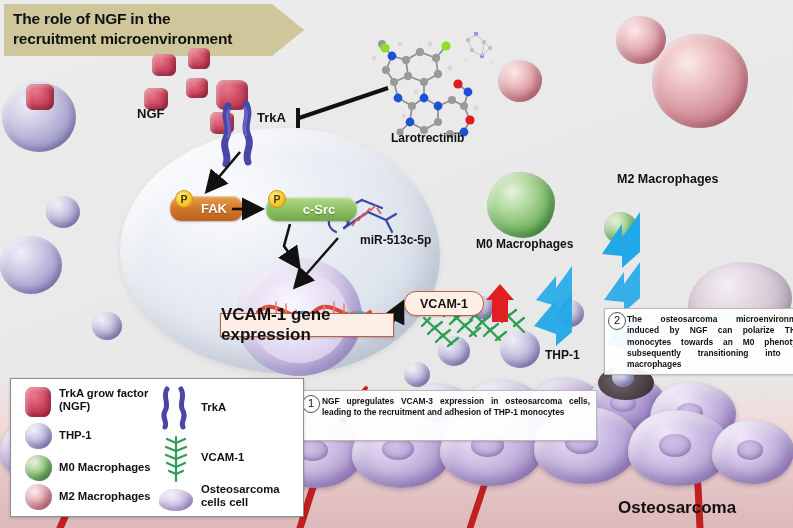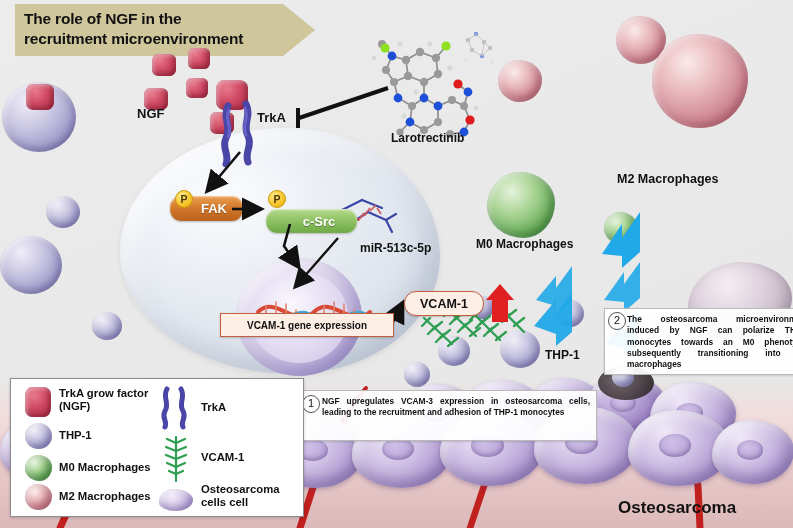--- a/index.html
+++ b/index.html
@@ -1,21 +1,21 @@
 <!DOCTYPE html>
 <html><head>
 <meta charset="utf-8">
 <style>
   html,body{margin:0;padding:0;background:#fff;}
   body{font-family:"Liberation Sans",sans-serif;}
   #fig{position:relative;width:793px;height:528px;overflow:hidden;
        background:linear-gradient(160deg,#ececec 0%,#e9e9e9 45%,#e6e6e6 100%);}
 
   
-  .banner{position:absolute;left:15px;top:4px;width:300px;height:52px;
+  .banner{position:absolute;left:4px;top:4px;width:300px;height:52px;
     background:#cfc79b;color:#111;
     -webkit-clip-path:polygon(0 0,268px 0,300px 50%,268px 100%,0 100%);
     clip-path:polygon(0 0,268px 0,300px 50%,268px 100%,0 100%);
     box-shadow:0 1px 2px rgba(0,0,0,.25);}
   .banner .ln{position:absolute;left:9px;font-weight:bold;font-size:15.5px;
     letter-spacing:-.2px;white-space:nowrap;}
   .banner .l1{top:6px;}
   .banner .l2{top:26px;}
 
   
@@ -40,30 +40,30 @@
 
   
   .pill{position:absolute;border-radius:11px;color:#fff;font-weight:bold;
     font-size:13px;display:flex;align-items:center;justify-content:center;
     text-shadow:0 1px 1px rgba(0,0,0,.35);padding-left:15px;}
   .pill.fak{left:170px;top:196px;width:58px;height:25px;
     background:linear-gradient(180deg,#e9a055 0%,#d4782a 48%,#b9621d 100%);
     box-shadow:inset 0 1px 2px rgba(255,255,255,.55),0 1px 2px rgba(0,0,0,.25);}
   .pill.src{left:266px;top:197px;width:76px;height:24px;
     background:linear-gradient(180deg,#b6d98e 0%,#8fc263 48%,#6fa947 100%);
-    box-shadow:inset 0 1px 2px rgba(255,255,255,.6),0 1px 2px rgba(0,0,0,.22);margin-top:12px;}
+    box-shadow:inset 0 1px 2px rgba(255,255,255,.6),0 1px 2px rgba(0,0,0,.22);}
   .pbadge{position:absolute;width:16px;height:16px;border-radius:50%;
     background:radial-gradient(circle at 34% 30%,#ffe98a 0%,#f8c52a 58%,#dba70c 100%);
     color:#4a3500;font-weight:bold;font-size:10.5px;line-height:16px;
     text-align:center;border:1px solid #c99a06;}
   .pb1{left:175px;top:190px;} .pb2{left:268px;top:190px;}
 
   
   .vbox{position:absolute;border:1.6px solid #c0603f;border-radius:0;
-    background:#fdeee6;color:#111;font-weight:bold;font-size:10px;
+    background:#fdeee6;color:#111;font-weight:bold;font-size:17px;
     display:flex;align-items:center;justify-content:center;
     box-shadow:0 1px 2px rgba(0,0,0,.18);}
   .vbox.gene{left:220px;top:313px;width:172px;height:22px;}
   .vbox.vc{left:404px;top:291px;width:78px;height:23px;border-radius:12px;font-size:12.5px;}
 
   .note{position:absolute;background:rgba(255,255,255,.93);
     border:1px solid #b9b9b9;color:#111;font-weight:bold;
     font-size:8.4px;line-height:11.3px;text-align:justify;
     box-shadow:0 1px 2px rgba(0,0,0,.14);}
   .note .num{position:absolute;width:16px;height:16px;border:1.2px solid #555;
@@ -383,21 +383,21 @@
       <path d="M536 300 L556 276 L556 288 L572 266 L572 302 L556 316 L556 306 Z" opacity=".9"></path>
       <path d="M602 254 L622 224 L622 238 L640 212 L640 252 L622 268 L622 256 Z"></path>
       <path d="M604 300 L624 272 L624 284 L640 262 L640 298 L624 312 L624 302 Z" opacity=".9"></path>
       <path d="M606 344 L624 320 L624 332 L638 312 L638 344 L624 356 L624 348 Z" opacity=".85"></path>
     </g>
   </svg>
 
   <div class="lab" style="left:137px;top:106px;font-size:13px;">NGF</div>
   <div class="lab" style="left:257px;top:110px;font-size:13px;">TrkA</div>
   <div class="lab" style="left:391px;top:131px;font-size:12px;">Larotrectinib</div>
-  <div class="lab" style="left:360px;top:233px;font-size:12px;margin-top:8px;">miR-513c-5p</div>
+  <div class="lab" style="left:360px;top:233px;font-size:12px;">miR-513c-5p</div>
   <div class="lab" style="left:476px;top:237px;font-size:12px;">M0 Macrophages</div>
   <div class="lab" style="left:617px;top:172px;font-size:12.5px;">M2 Macrophages</div>
   <div class="lab" style="left:545px;top:348px;font-size:12px;">THP-1</div>
   <div class="lab" style="left:618px;top:498px;font-size:17px;">Osteosarcoma</div>
 
   <div class="vbox gene">VCAM-1 gene expression</div>
   <div class="vbox vc">VCAM-1</div>
 
   <div class="note n1">
     <span class="num">1</span>

